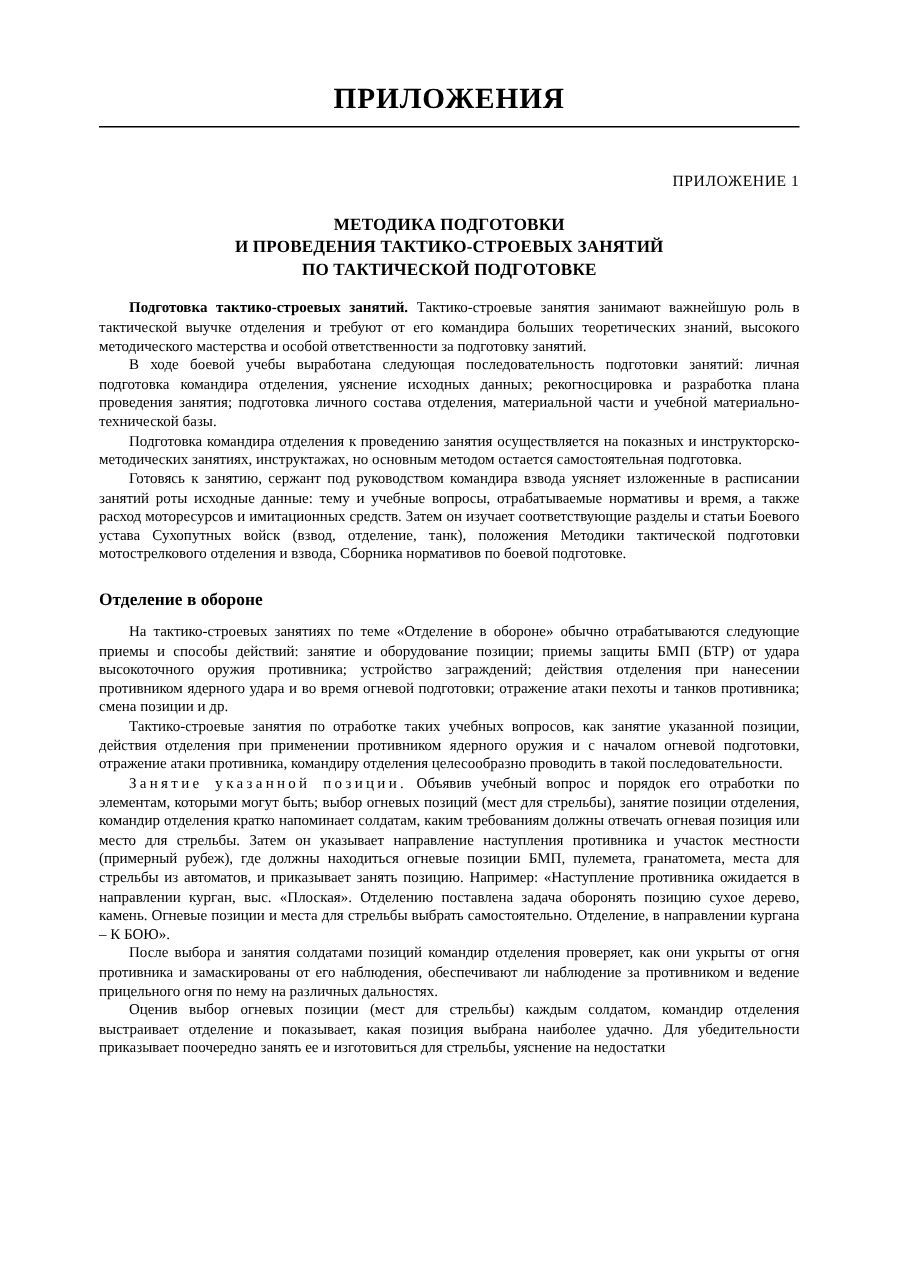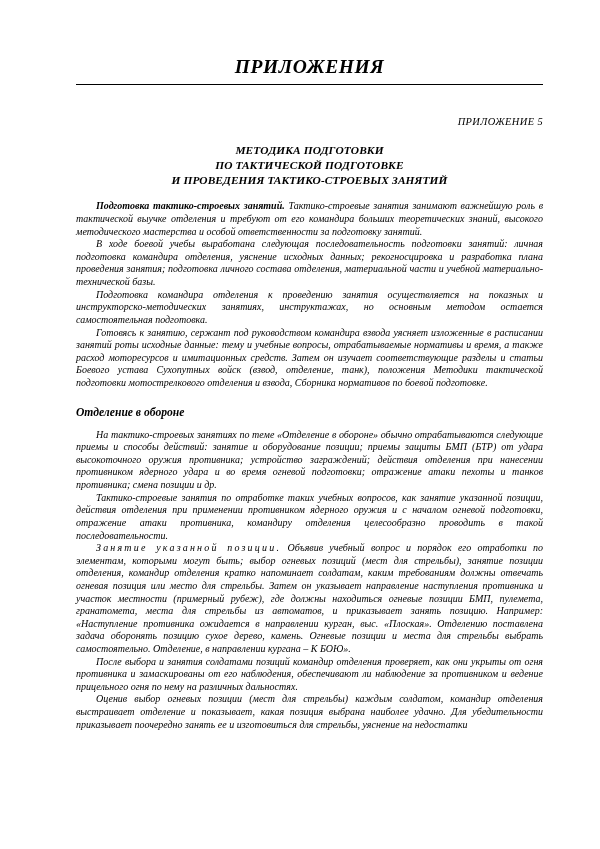--- a/index.html
+++ b/index.html
@@ -14,24 +14,23 @@
   .page {
     position: relative;
     width: 600px;
     height: 849px;
     background: #ffffff;
     overflow: hidden;
     box-sizing: border-box;
   }
   .content {
     position: absolute;
-    left: 76px;
+    left: 66px;
     top: 0;
     width: 467px;
-    font-style: italic;
   }
 
   
   .doc-title {
     text-align: center;
     font-size: 19.5px;
     font-weight: bold;
     letter-spacing: 0.6px;
     margin: 0;
     padding-top: 57px;
@@ -92,26 +91,26 @@
 </style>
 </head>
 <body>
 
 <div class="page">
   <div class="content">
 
     <h1 class="doc-title">ПРИЛОЖЕНИЯ</h1>
     <hr class="title-rule">
 
-    <div class="appendix-label">ПРИЛОЖЕНИЕ 5</div>
+    <div class="appendix-label">ПРИЛОЖЕНИЕ 1</div>
 
     <div class="subtitle-block">
       <div>МЕТОДИКА ПОДГОТОВКИ</div>
+      <div>И ПРОВЕДЕНИЯ ТАКТИКО-СТРОЕВЫХ ЗАНЯТИЙ</div>
       <div>ПО ТАКТИЧЕСКОЙ ПОДГОТОВКЕ</div>
-      <div>И ПРОВЕДЕНИЯ ТАКТИКО-СТРОЕВЫХ ЗАНЯТИЙ</div>
     </div>
 
     <p class="para first"><span class="lead-bold">Подготовка тактико-строевых занятий.</span><span> Тактико-строевые занятия занимают важнейшую роль в тактической выучке отделения и требуют от его командира больших теоретических знаний, высокого методического мастерства и особой ответственности за подготовку занятий.</span></p>
 
     <p class="para">В ходе боевой учебы выработана следующая последовательность подготовки занятий: личная подготовка командира отделения, уяснение исходных данных; рекогносцировка и разработка плана проведения занятия; подготовка личного состава отделения, материальной части и учебной материально-технической базы.</p>
 
     <p class="para">Подготовка командира отделения к проведению занятия осуществляется на показных и инструкторско-методических занятиях, инструктажах, но основным методом остается самостоятельная подготовка.</p>
 
     <p class="para">Готовясь к занятию, сержант под руководством командира взвода уясняет изложенные в расписании занятий роты исходные данные: тему и учебные вопросы, отрабатываемые нормативы и время, а также расход моторесурсов и имитационных средств. Затем он изучает соответствующие разделы и статьи Боевого устава Сухопутных войск (взвод, отделение, танк), положения Методики тактической подготовки мотострелкового отделения и взвода, Сборника нормативов по боевой подготовке.</p>
 

